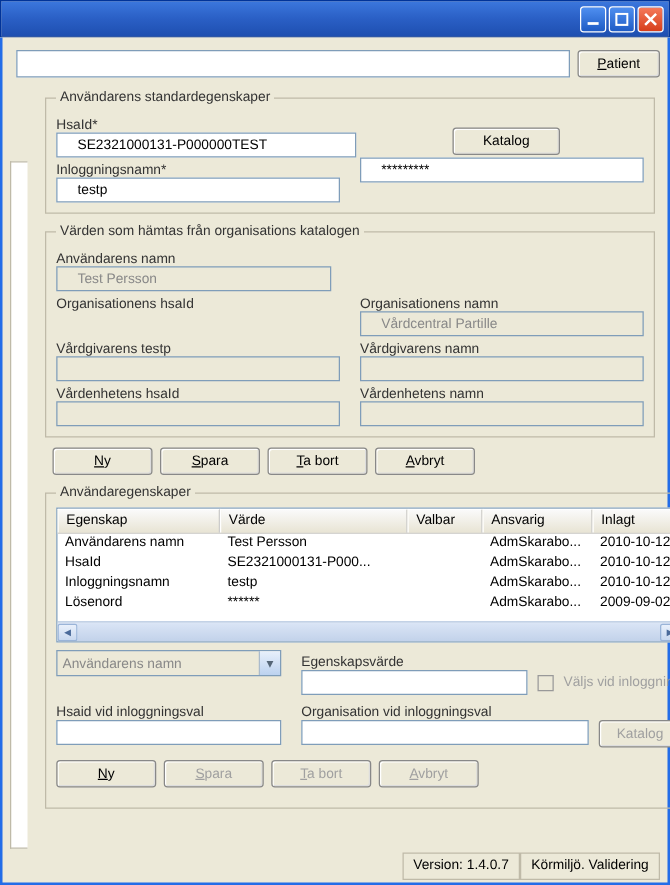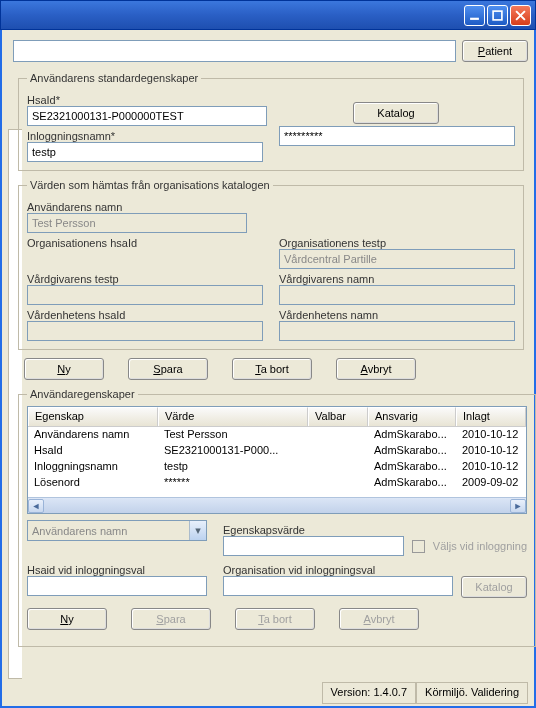--- a/index.html
+++ b/index.html
@@ -85,27 +85,27 @@
   font-size: 11px;
   color: #333;
   display: block;
   margin-top: 4px;
 }
 .textin {
   height: 20px;
   width: 100%;
   border: 1px solid #7f9db9;
   background: #fff;
-  padding: 0 4px;
+  padding: 0 16px;
   font: inherit;
 }
 .textin.ro { background: #ece9d8; color: #888; }
 .row { display: flex; gap: 16px; }
 .col { flex: 1; }
-.btn-row { display: flex; gap: 24px; margin-bottom: 8px; margin-left: 6px; }
+.btn-row { display: flex; gap: 6px; margin-bottom: 8px; margin-left: 6px; }
 .btn-row .btn { min-width: 80px; }
 .props-list {
   border: 1px solid #7f9db9;
   background: #fff;
   height: 108px;
   position: relative;
   overflow: hidden;
 }
 .table-header {
   display: flex;
@@ -163,21 +163,21 @@
 }
 .leftedge {
   position: absolute;
   left: 6px; top: 99px;
   width: 14px; height: 550px;
   border: 1px solid #bfbaa8;
   border-right: none;
   background: #fff;
 }
 .main-content {
-  margin-left: 10px;
+  margin-left: 28px;
   margin-right: 4px;
 }
 .katalog-btn-wrap { display:flex; align-items:flex-end; gap:10px; }
 </style>
 </head>
 <body>
 
 <div class="titlebar">
   <div class="winbtn">
     <svg viewBox="0 0 10 10">
@@ -230,21 +230,21 @@
 
     <fieldset>
       <legend>Värden som hämtas från organisations katalogen</legend>
       <span class="field-label">Användarens namn</span>
       <input class="textin ro" readonly="" style="width: 220px;" value="Test Persson">
       <div class="row">
         <div class="col">
           <span class="field-label">Organisationens hsaId</span>
         </div>
         <div class="col">
-          <span class="field-label">Organisationens testp</span>
+          <span class="field-label">Organisationens namn</span>
           <input class="textin ro" readonly="" value="Vårdcentral Partille" style="">
         </div>
       </div>
       <div class="row">
         <div class="col">
           <span class="field-label">Vårdgivarens testp</span>
           <input class="textin ro" readonly="" style="">
         </div>
         <div class="col">
           <span class="field-label">Vårdgivarens namn</span>

